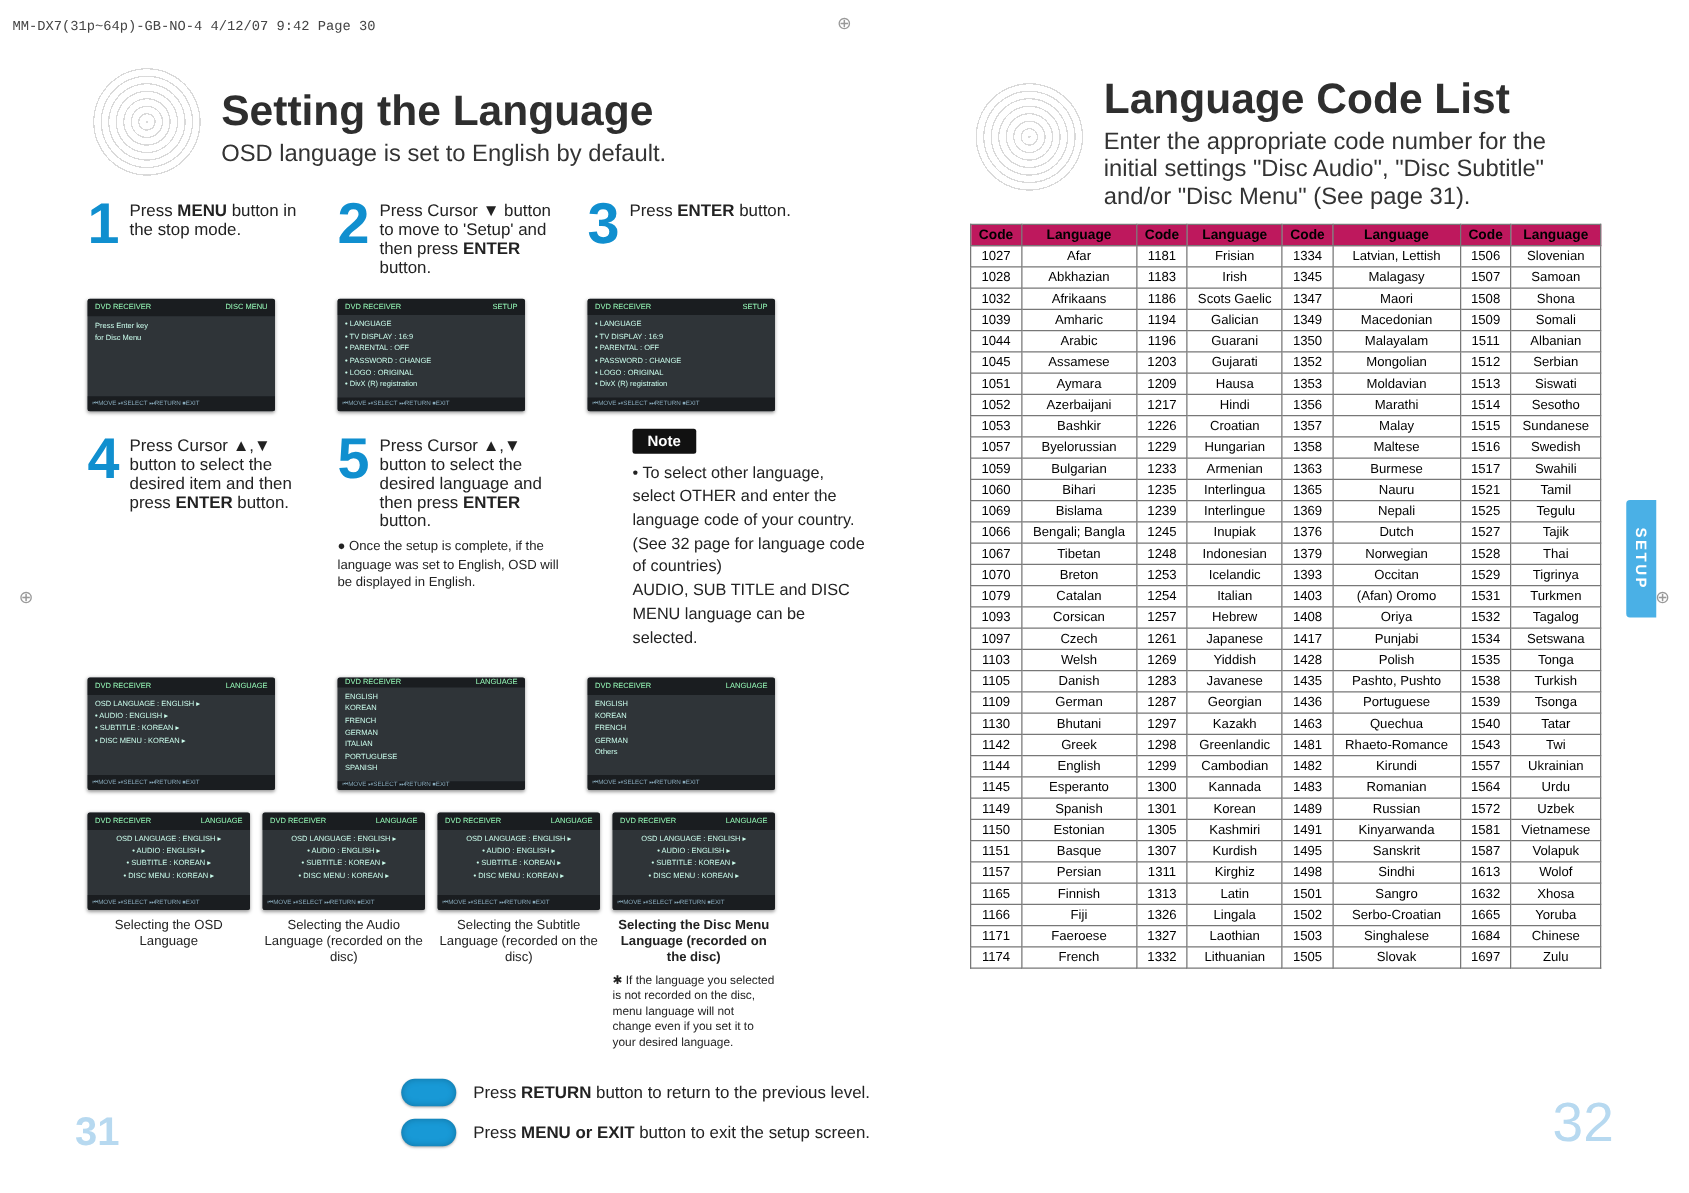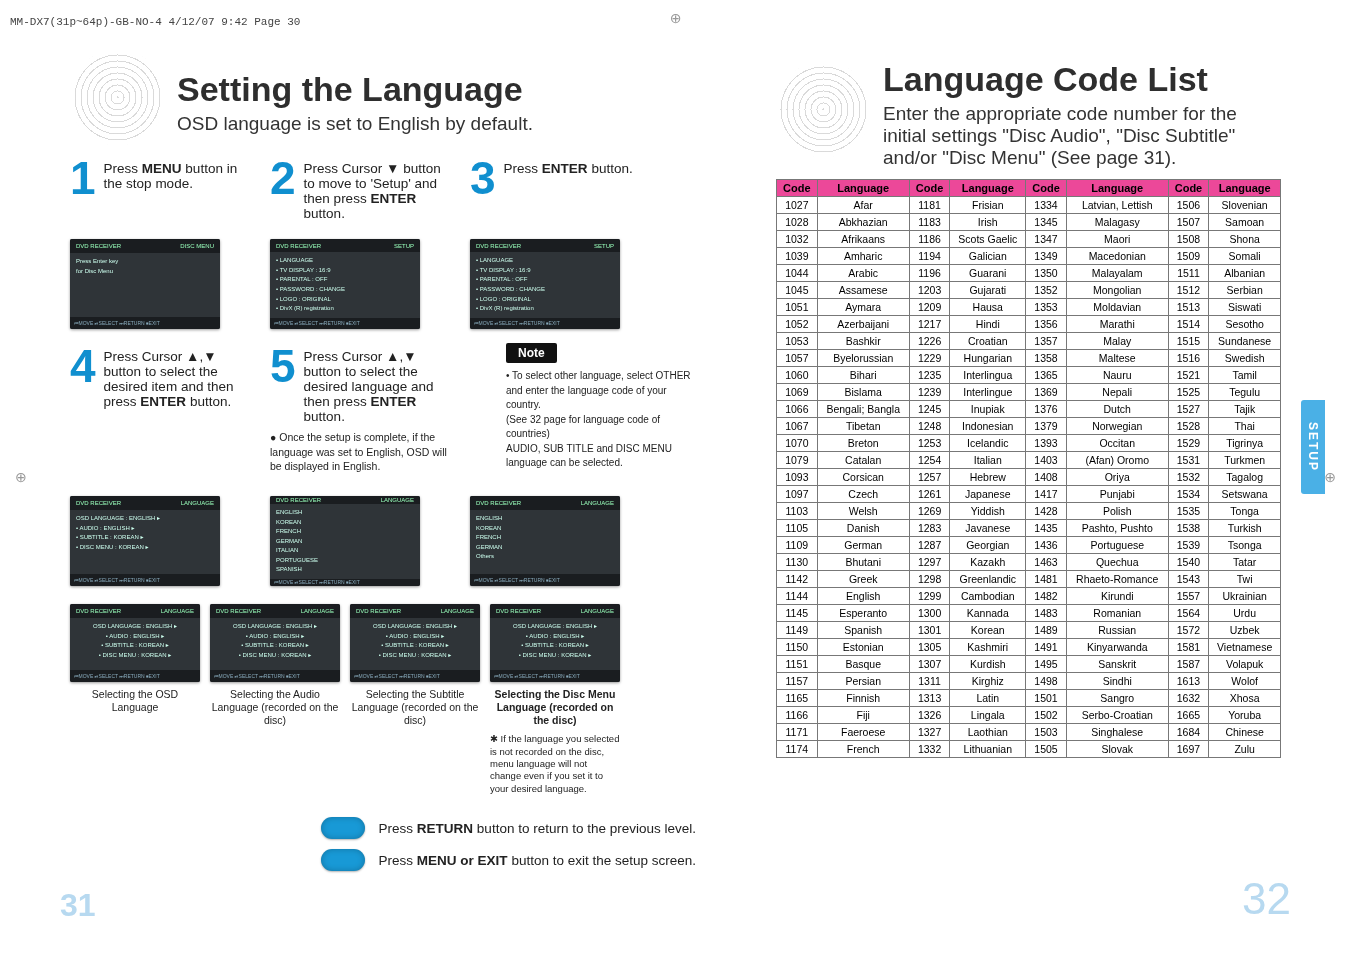--- a/index.html
+++ b/index.html
@@ -92,21 +92,21 @@
   .row2 { margin-top: 14px; display:flex; gap:20px; }
   .row2 .col { width: 180px; }
 
   .note-box {
     display:inline-block;
     background:#111; color:#fff;
     padding:3px 12px; font-size:12px; font-weight:700;
     border-radius:2px;
     margin-bottom:6px;
   }
-  .note-text { font-size:10px; color:#222; line-height:1.45; }
+  .note-text { font-size:13px; color:#222; line-height:1.45; }
   .bullet::before{content:"• "; }
 
   .small-step-note { font-size:10.5px; color:#222; margin-top:6px; line-height:1.4;}
 
   .thumbs-row { display:flex; gap:10px; margin-top:18px; }
   .thumbs-row .tcol { width:130px; text-align:center; }
   .thumbs-row .thumb { width:130px; height:78px; margin:0 auto;}
   .tcaption { font-size:10.5px; color:#222; margin-top:6px; line-height:1.25;}
   .tcaption.bold{font-weight:700;}
   .disclaimer { font-size:9.5px; color:#222; margin-top:6px; line-height:1.3; text-align:left;}
@@ -139,21 +139,21 @@
     width: 100%;
     margin-top: 10px;
     font-size: 10.5px;
   }
   .lang-table th, .lang-table td {
     border: 1px solid #777;
     padding: 2px 4px;
     text-align: center;
   }
   .lang-table th {
-    background: #ec4899;
+    background: #be185d;
     font-weight: 700;
     font-size: 11px;
   }
   .lang-table td.lang-name { text-align:center; }
 
   .setup-tab{
     position:absolute;
     right:-34px; top:360px;
     background:#4ab0e6;
     color:#fff;
@@ -532,20 +532,30 @@
             <td>1057</td>
             <td class="lang-name">Byelorussian</td>
             <td>1229</td>
             <td class="lang-name">Hungarian</td>
             <td>1358</td>
             <td class="lang-name">Maltese</td>
             <td>1516</td>
             <td class="lang-name">Swedish</td>
           </tr>
           <tr>
+            <td>1059</td>
+            <td class="lang-name">Bulgarian</td>
+            <td>1233</td>
+            <td class="lang-name">Armenian</td>
+            <td>1363</td>
+            <td class="lang-name">Burmese</td>
+            <td>1517</td>
+            <td class="lang-name">Swahili</td>
+          </tr>
+          <tr>
             <td>1060</td>
             <td class="lang-name">Bihari</td>
             <td>1235</td>
             <td class="lang-name">Interlingua</td>
             <td>1365</td>
             <td class="lang-name">Nauru</td>
             <td>1521</td>
             <td class="lang-name">Tamil</td>
           </tr>
           <tr>

